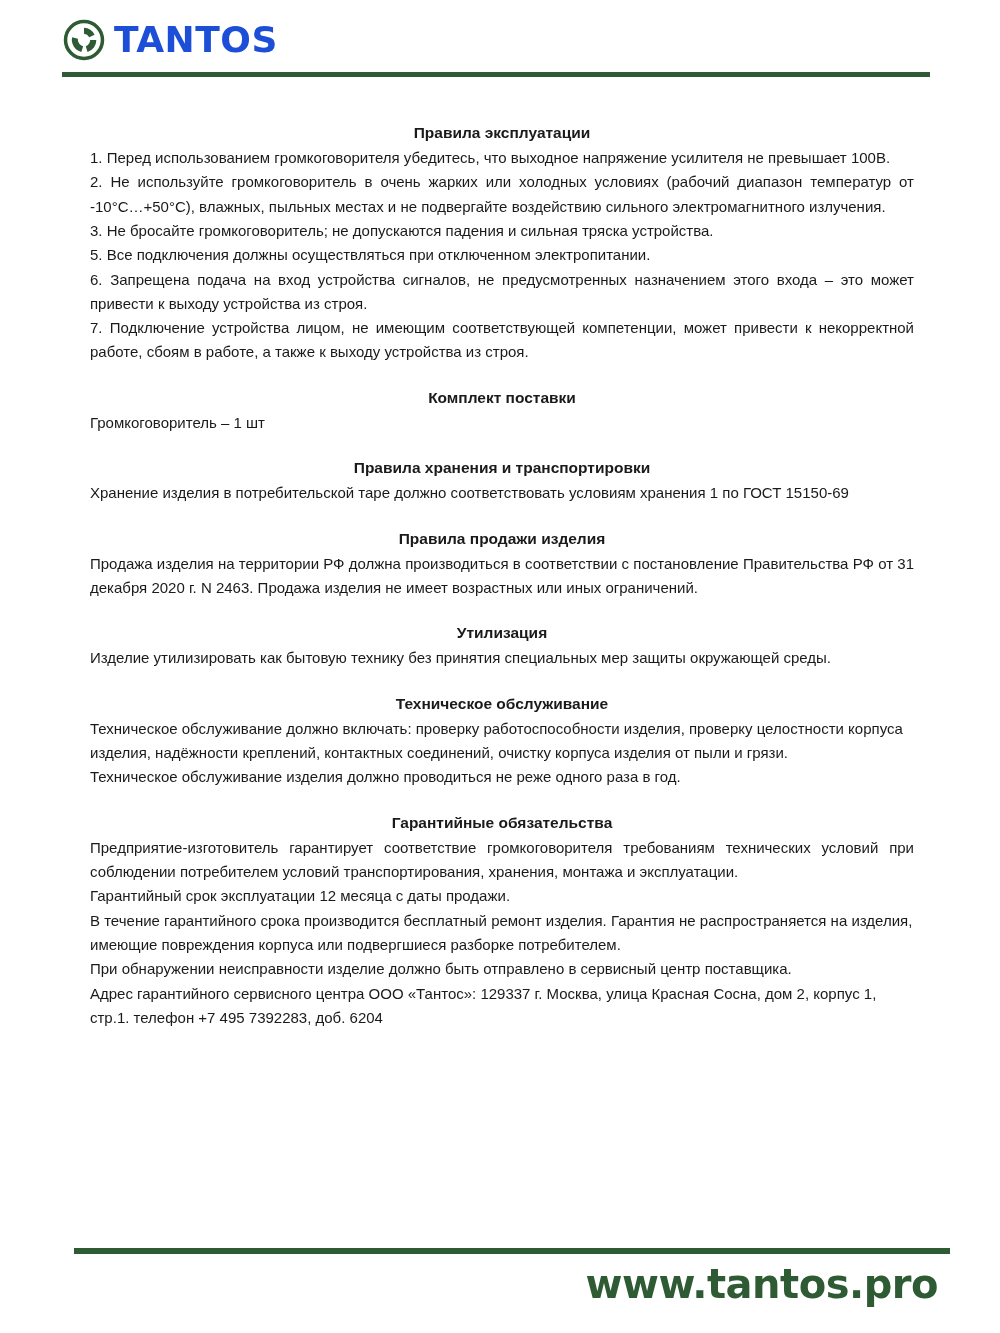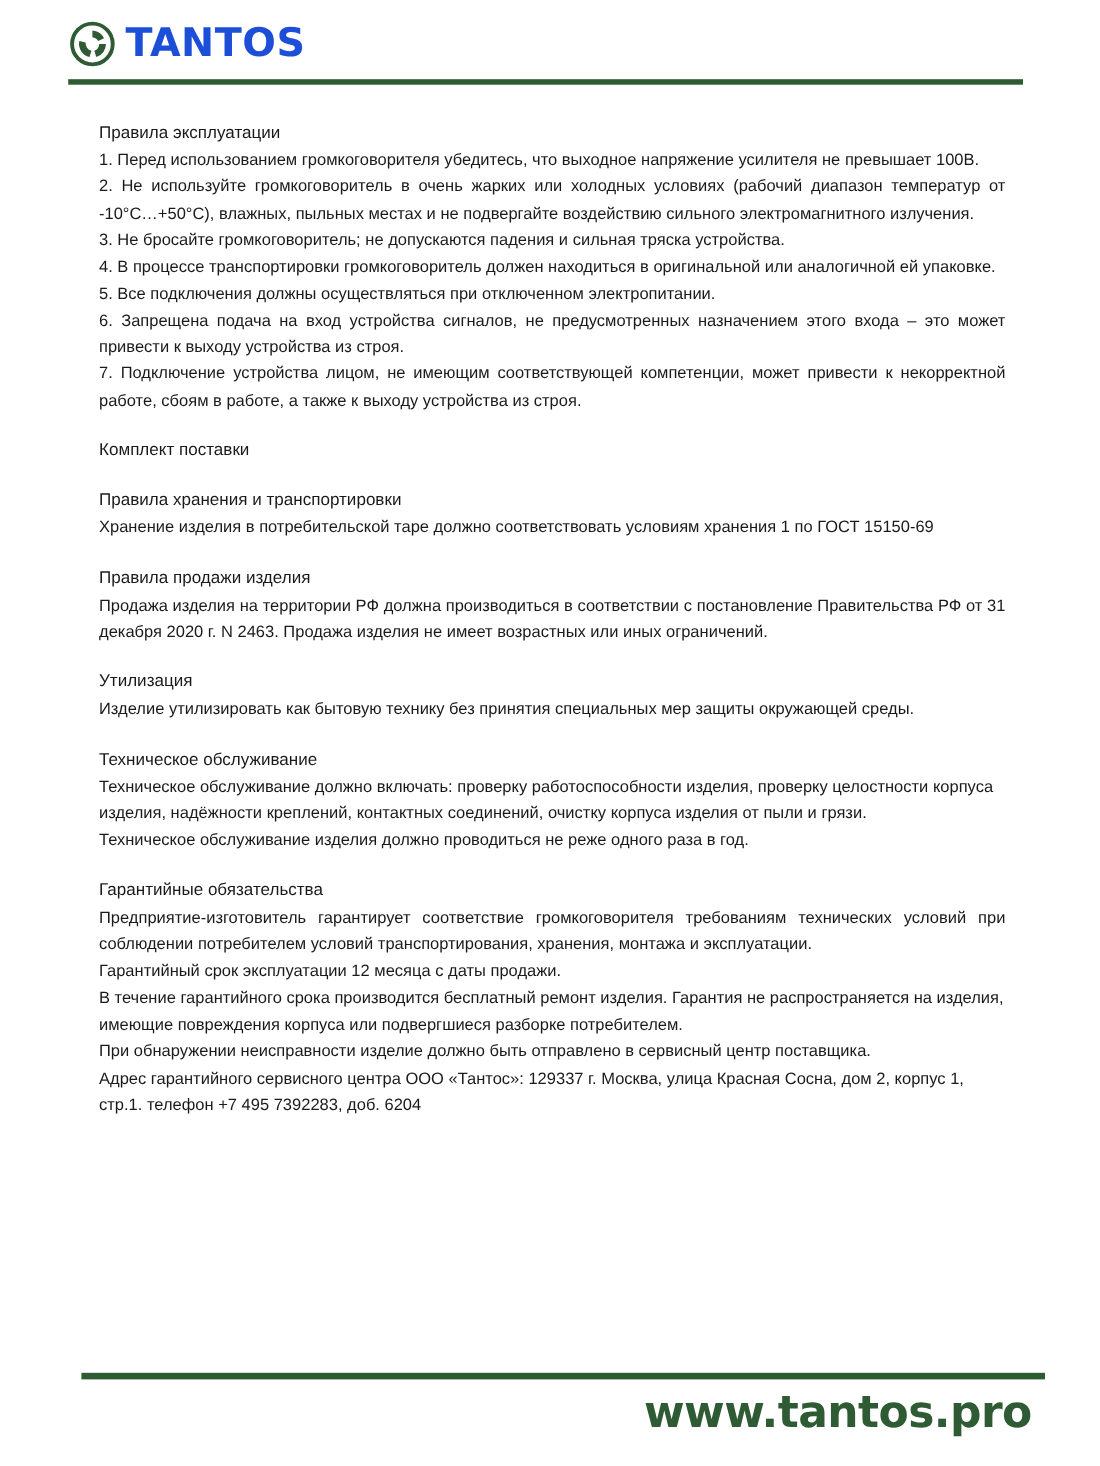--- a/index.html
+++ b/index.html
@@ -70,24 +70,24 @@
     width: 824px;
   }
 
   .section {
     margin: 0 0 20px 0;
   }
   .section:last-child { margin-bottom: 0; }
 
   .section-title {
     font-size: 15.5px;
-    font-weight: normal;
+    font-weight: bold;
     line-height: 1.62;
-    margin: 0 0 1px 0;
-    text-align: left;
+    margin: 12px 0 1px 0;
+    text-align: center;
   }
 
   .para {
     font-size: 15px;
     line-height: 1.62;
     margin: 0;
     text-align: justify;
     text-justify: inter-word;
     hyphens: none;
   }
@@ -146,28 +146,28 @@
     <div class="header-rule"></div>
   </div>
 
   <div class="content">
 
     <div class="section rules">
       <div class="section-title">Правила эксплуатации</div>
       <p class="para">1. Перед использованием громкоговорителя убедитесь, что выходное напряжение усилителя не превышает 100В.</p>
       <p class="para">2. Не используйте громкоговоритель в очень жарких или холодных условиях (рабочий диапазон температур от -10°C…+50°C), влажных, пыльных местах и не подвергайте воздействию сильного электромагнитного излучения.</p>
       <p class="para nojust">3. Не бросайте громкоговоритель; не допускаются падения и сильная тряска устройства.</p>
-      <p class="para">4. В процессе транспортировки громкоговоритель должен находиться в оригинальной или аналогичной ей упаковке.</p>
       <p class="para nojust">5. Все подключения должны осуществляться при отключенном электропитании.</p>
       <p class="para">6. Запрещена подача на вход устройства сигналов, не предусмотренных назначением этого входа – это может привести к выходу устройства из строя.</p>
       <p class="para">7. Подключение устройства лицом, не имеющим соответствующей компетенции, может привести к некорректной работе, сбоям в работе, а также к выходу устройства из строя.</p>
     </div>
 
     <div class="section">
       <div class="section-title">Комплект  поставки</div>
+      <p class="para nojust">Громкоговоритель – 1 шт</p>
     </div>
 
     <div class="section">
       <div class="section-title">Правила хранения и транспортировки</div>
       <p class="para nojust">Хранение изделия в потребительской таре должно соответствовать условиям хранения 1 по ГОСТ 15150-69</p>
     </div>
 
     <div class="section">
       <div class="section-title">Правила продажи изделия</div>
       <p class="para">Продажа изделия на территории РФ должна производиться в соответствии с постановление Правительства РФ от 31 декабря 2020 г. N 2463. Продажа изделия не имеет возрастных или иных ограничений.</p>

